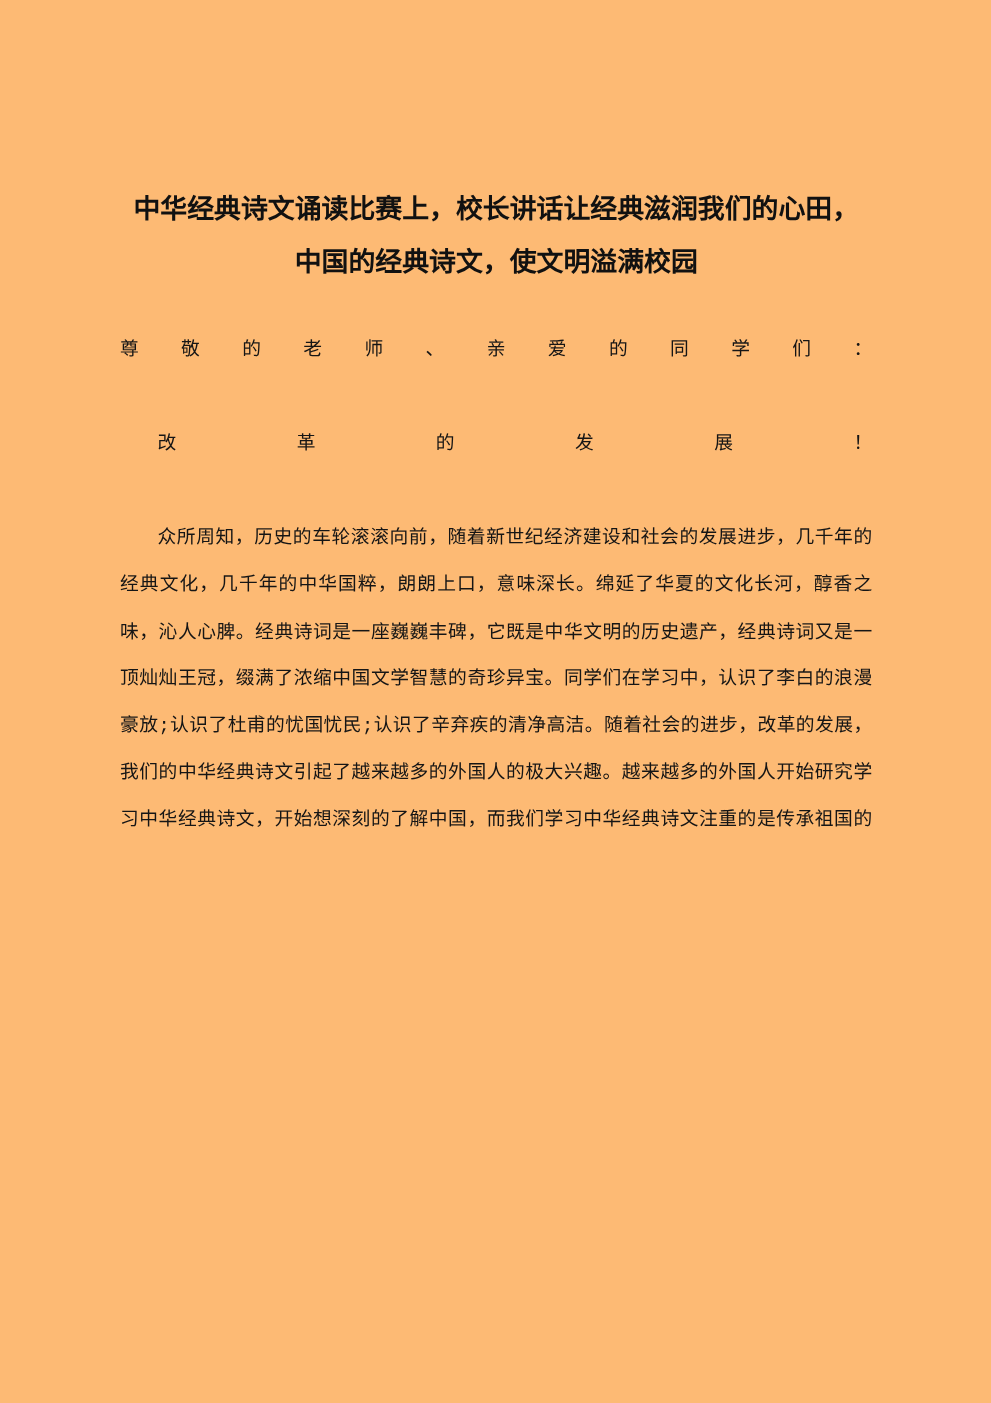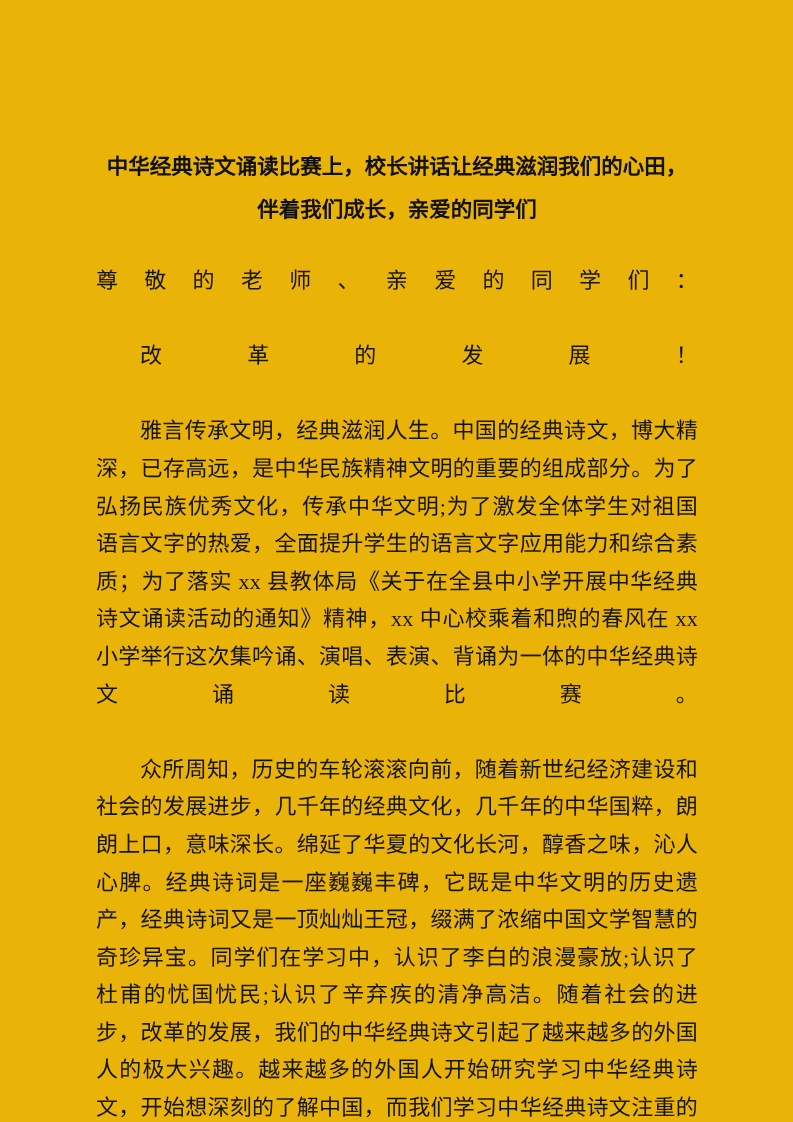--- a/index.html
+++ b/index.html
@@ -15,21 +15,21 @@
     overflow: hidden;
     font-family: "Liberation Serif", "DejaVu Serif", serif;
     color: #000000;
     -webkit-font-smoothing: antialiased;
   }
 
   .page {
     position: relative;
     width: 793px;
     height: 1122px;
-    background: #eab308;
+    background: #fdba74;
     box-sizing: border-box;
   }
 
   
   .content {
     position: absolute;
     left: 96px;
     top: 146px;
     width: 602px;
   }
@@ -46,22 +46,22 @@
     margin: 0;
     padding: 0;
   }
 
   
   .body-block {
     margin-top: 30px;
   }
 
   p.para {
-    font-family: Liberation Serif, serif;
-    font-size: 22px;
+    font-family: Liberation Mono, monospace;
+    font-size: 15px;
     line-height: 37.6px;
     text-align: justify;
     text-justify: inter-ideograph;
     letter-spacing: 0.25px;
     margin: 0;
     padding: 0;
     color: #151515;
     word-break: break-all;
   }
 
@@ -78,30 +78,29 @@
 </style>
 </head>
 <body>
 
 <div class="page">
 
   <div class="content">
 
     <h1 class="doc-title">
       <span>中华经典诗文诵读比赛上，校长讲话让经典滋润我们的心田，</span><br>
-      <span>伴着我们成长，亲爱的同学们</span>
+      <span>中国的经典诗文，使文明溢满校园</span>
     </h1>
 
     <div class="body-block">
 
       <p class="para">尊敬的老师、亲爱的同学们：</p>
 
       <p class="para indent">改革的发展！</p>
 
-      <p class="para indent">雅言传承文明，经典滋润人生。中国的经典诗文，博大精深，已存高远，是中华民族精神文明的重要的组成部分。为了弘扬民族优秀文化，传承中华文明;为了激发全体学生对祖国语言文字的热爱，全面提升学生的语言文字应用能力和综合素质；为了落实 xx 县教体局《关于在全县中小学开展中华经典诗文诵读活动的通知》精神，xx 中心校乘着和煦的春风在 xx 小学举行这次集吟诵、演唱、表演、背诵为一体的中华经典诗文诵读比赛。</p>
 
       <p class="para indent">众所周知，历史的车轮滚滚向前，随着新世纪经济建设和社会的发展进步，几千年的经典文化，几千年的中华国粹，朗朗上口，意味深长。绵延了华夏的文化长河，醇香之味，沁人心脾。经典诗词是一座巍巍丰碑，它既是中华文明的历史遗产，经典诗词又是一顶灿灿王冠，缀满了浓缩中国文学智慧的奇珍异宝。同学们在学习中，认识了李白的浪漫豪放;认识了杜甫的忧国忧民;认识了辛弃疾的清净高洁。随着社会的进步，改革的发展，我们的中华经典诗文引起了越来越多的外国人的极大兴趣。越来越多的外国人开始研究学习中华经典诗文，开始想深刻的了解中国，而我们学习中华经典诗文注重的是传承祖国的</p>
 
     </div>
 
   </div>
 
 </div>
 
 </body></html>

